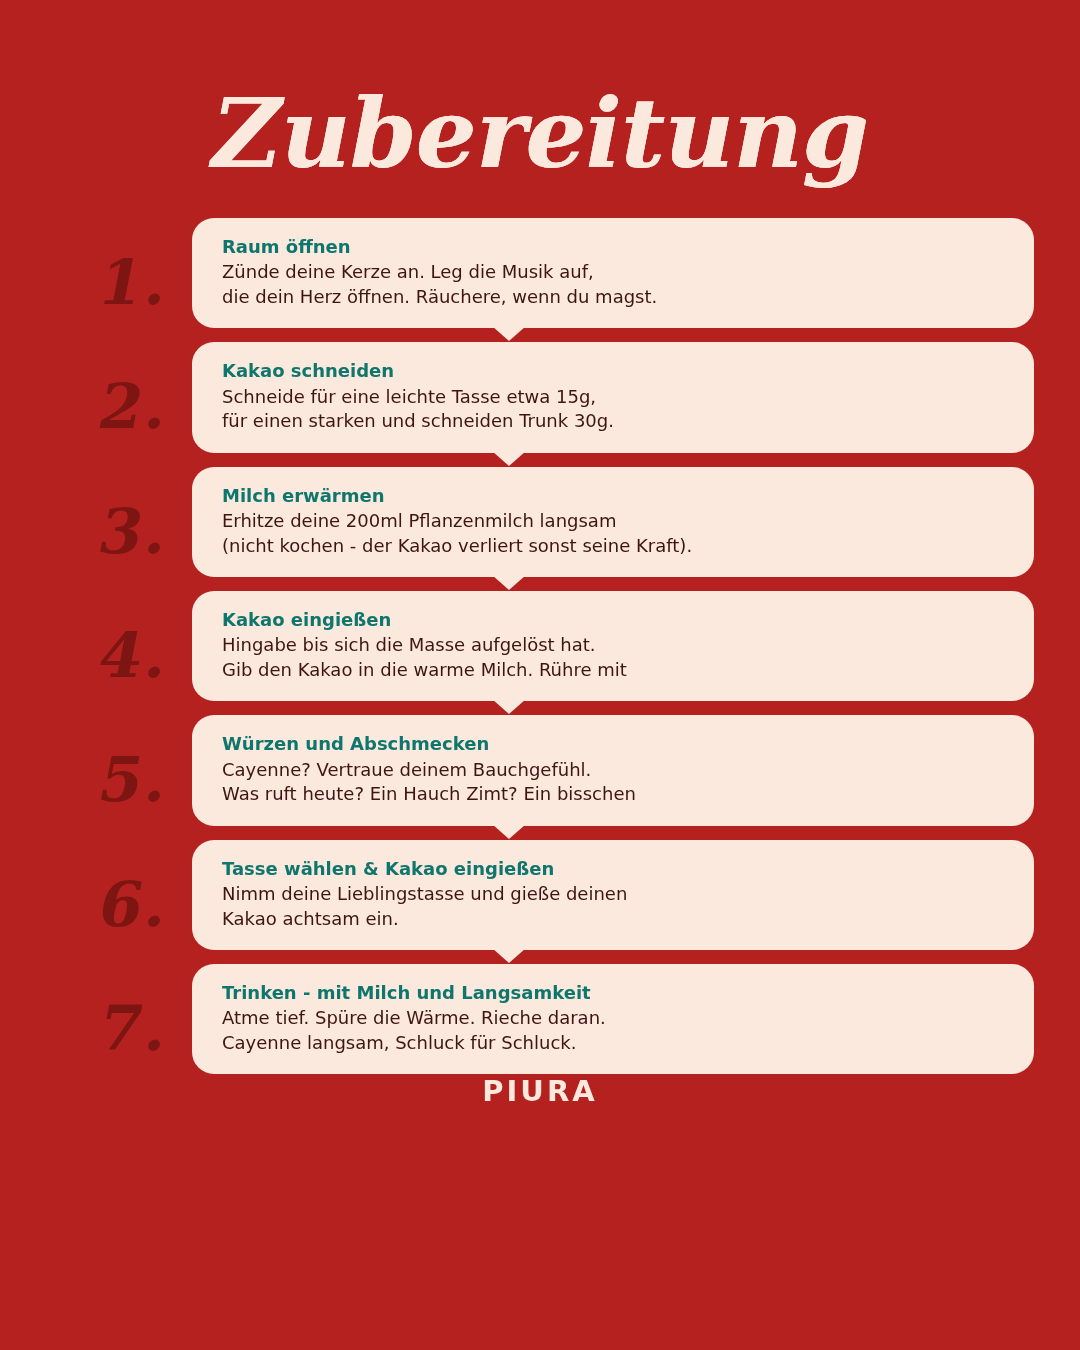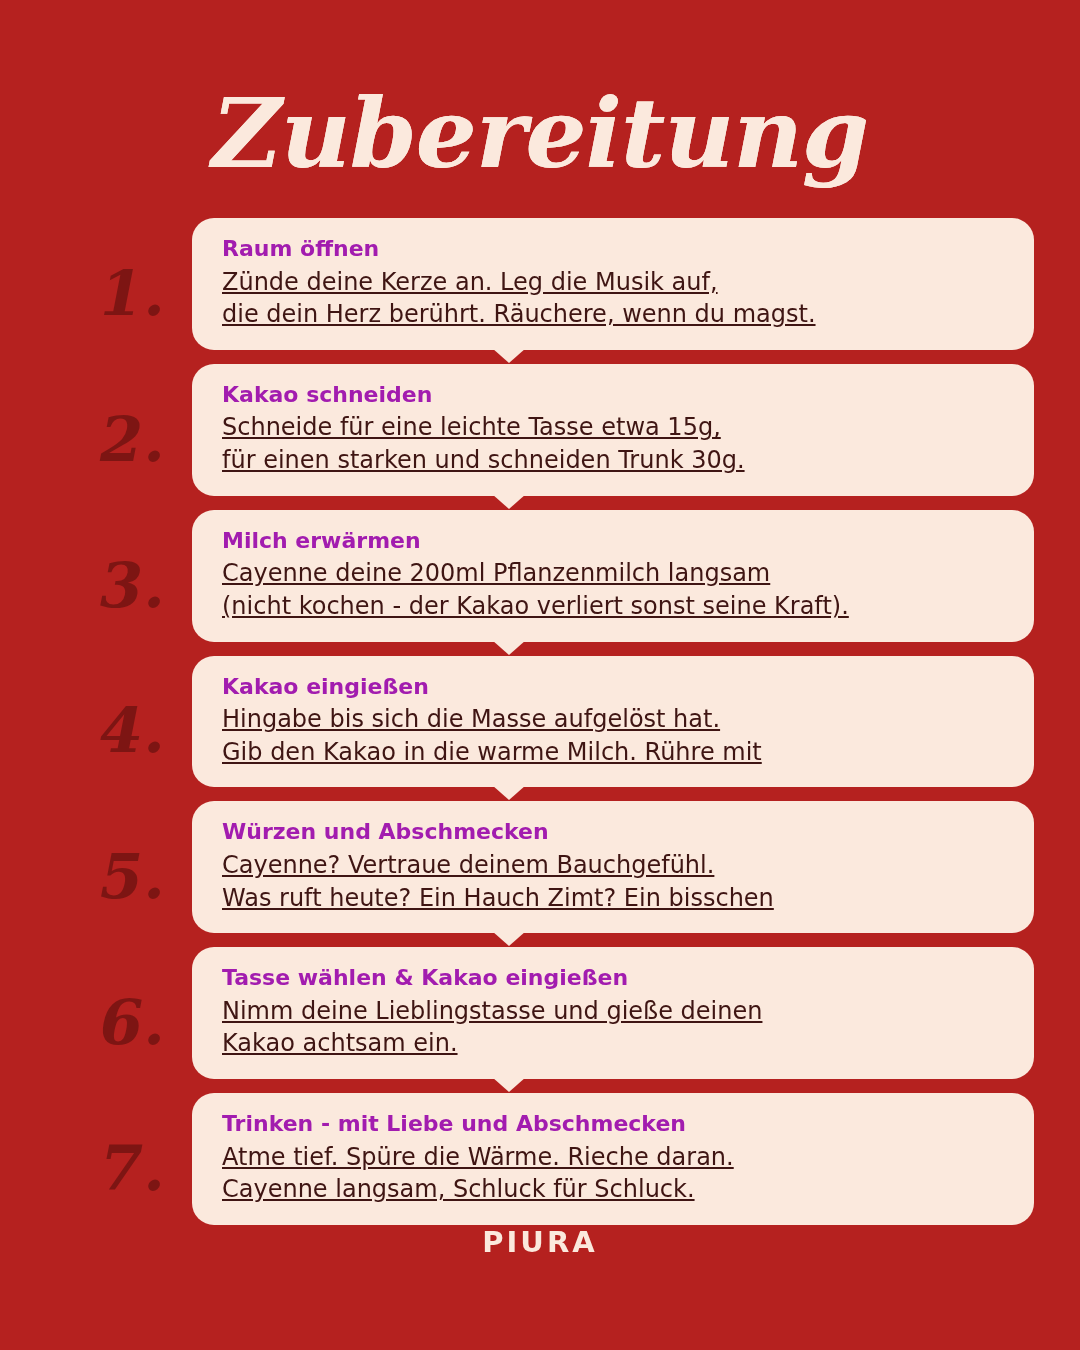--- a/index.html
+++ b/index.html
@@ -91,32 +91,31 @@
     width: 0;
     height: 0;
     border-left: 17px solid transparent;
     border-right: 17px solid transparent;
     border-top: 15px solid #fbe9dd;
   }
 
   .step:last-child .bubble::after { display: none; }
 
   .bubble-title {
-    font-size: 22px;
+    font-size: 18px;
     font-weight: 700;
     line-height: 1.3;
-    color: #a21caf;
+    color: #0f766e;
     margin-bottom: 2px;
   }
 
   .bubble-line {
-    font-size: 24px;
+    font-size: 18px;
     line-height: 1.36;
     color: #3f1513;
-    text-decoration: underline;
   }
 
   
   .footer {
     margin-top: auto;
     text-align: center;
     padding-bottom: 38px;
   }
 
   .brand {
@@ -135,38 +134,38 @@
     <h1 class="title">Zubereitung</h1>
   </div>
 
   <div class="steps">
 
     <div class="step">
       <div class="step-number">1.</div>
       <div class="bubble">
         <div class="bubble-title">Raum öffnen</div>
         <div class="bubble-line">Zünde deine Kerze an. Leg die Musik auf,</div>
-        <div class="bubble-line">die dein Herz berührt. Räuchere, wenn du magst.</div>
+        <div class="bubble-line">die dein Herz öffnen. Räuchere, wenn du magst.</div>
       </div>
     </div>
 
     <div class="step">
       <div class="step-number">2.</div>
       <div class="bubble">
         <div class="bubble-title">Kakao schneiden</div>
         <div class="bubble-line">Schneide für eine leichte Tasse etwa 15g,</div>
         <div class="bubble-line">für einen starken und schneiden Trunk 30g.</div>
       </div>
     </div>
 
     <div class="step">
       <div class="step-number">3.</div>
       <div class="bubble">
         <div class="bubble-title">Milch erwärmen</div>
-        <div class="bubble-line">Cayenne deine 200ml Pflanzenmilch langsam</div>
+        <div class="bubble-line">Erhitze deine 200ml Pflanzenmilch langsam</div>
         <div class="bubble-line">(nicht kochen - der Kakao verliert sonst seine Kraft).</div>
       </div>
     </div>
 
     <div class="step">
       <div class="step-number">4.</div>
       <div class="bubble">
         <div class="bubble-title">Kakao eingießen</div>
         <div class="bubble-line">Hingabe bis sich die Masse aufgelöst hat.</div>
         <div class="bubble-line">Gib den Kakao in die warme Milch. Rühre mit</div>
@@ -187,21 +186,21 @@
       <div class="bubble">
         <div class="bubble-title">Tasse wählen &amp; Kakao eingießen</div>
         <div class="bubble-line">Nimm deine Lieblingstasse und gieße deinen</div>
         <div class="bubble-line">Kakao achtsam ein.</div>
       </div>
     </div>
 
     <div class="step">
       <div class="step-number">7.</div>
       <div class="bubble">
-        <div class="bubble-title">Trinken - mit Liebe und Abschmecken</div>
+        <div class="bubble-title">Trinken - mit Milch und Langsamkeit</div>
         <div class="bubble-line">Atme tief. Spüre die Wärme. Rieche daran.</div>
         <div class="bubble-line">Cayenne langsam, Schluck für Schluck.</div>
       </div>
     </div>
 
   </div>
 
   <div class="footer">
     <div class="brand">PIURA</div>
   </div>

